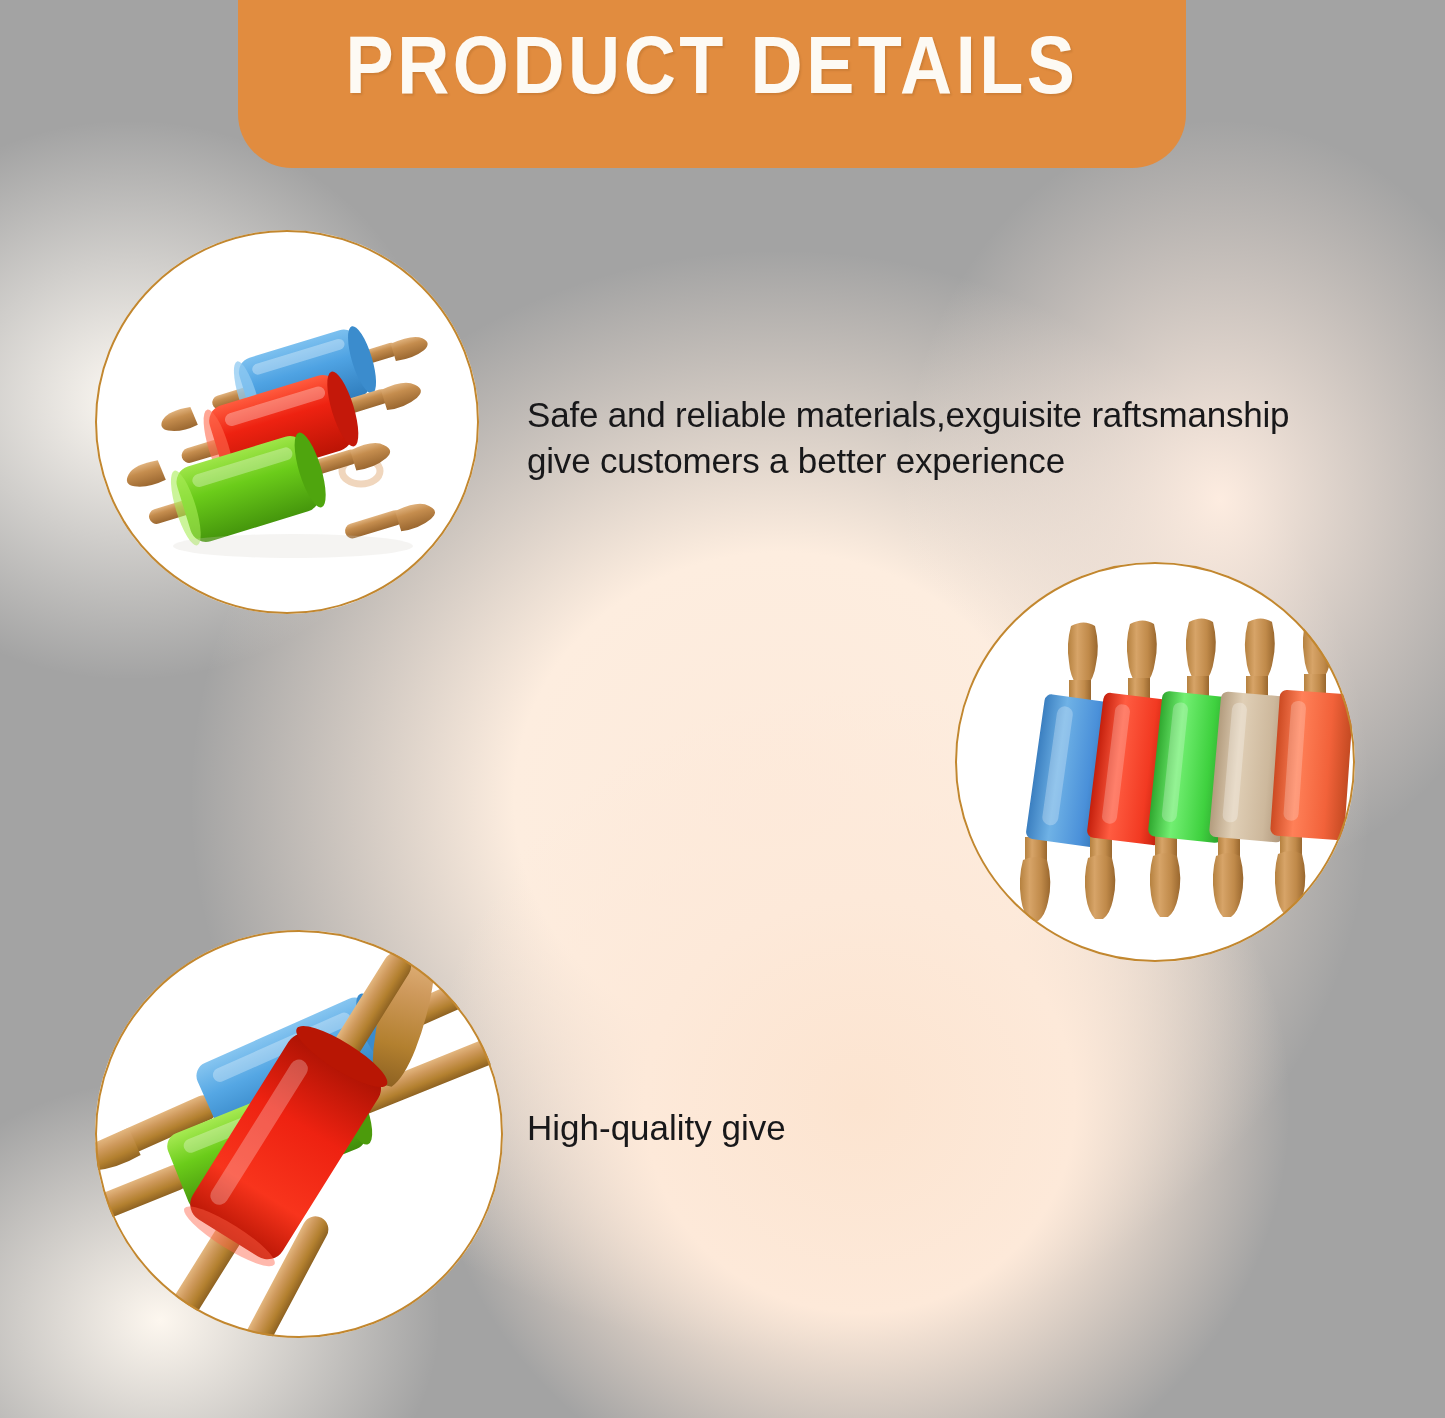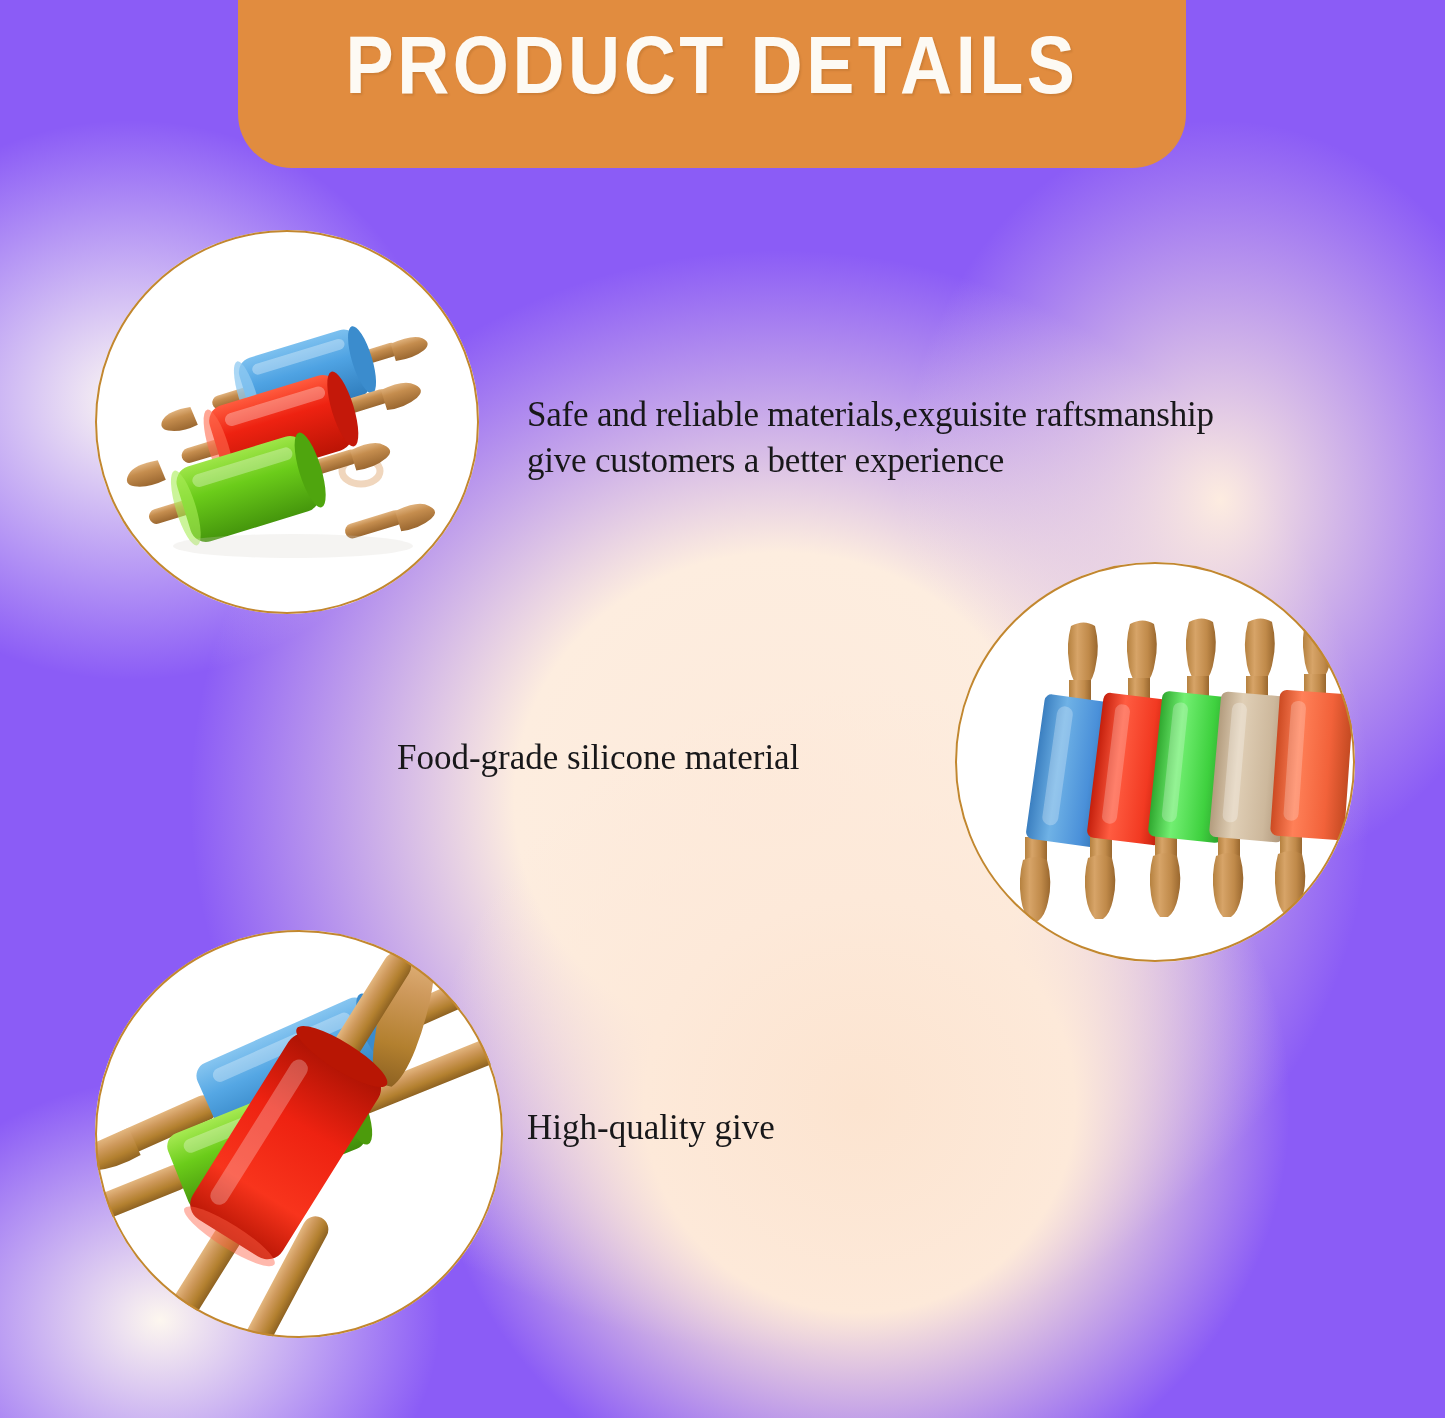--- a/index.html
+++ b/index.html
@@ -12,21 +12,21 @@
     font-family: "Liberation Sans", sans-serif;
     overflow: hidden;
     position: relative;
     background: #fdf7ef;
   }
 
   
   #page {
     position: absolute;
     inset: 0;
-    background: #8b5cf6;
+    background: #a3a3a3;
     overflow: hidden;
     padding-left: 19px;
   }
   .wash {
     position: absolute;
     border-radius: 50%;
     pointer-events: none;
   }
   .wash-center {
     left: 190px;
@@ -107,21 +107,21 @@
   .photo-circle svg { display: block; }
 
   #photo-circle-1 { left: 93px;  top: 228px;  width: 388px; height: 388px; }
   #photo-circle-2 { left: 953px; top: 560px;  width: 404px; height: 404px; }
   #photo-circle-3 { left: 93px;  top: 928px;  width: 412px; height: 412px; }
 
   
   .caption {
     position: absolute;
     color: #18181a;
-    font-family: Liberation Serif, serif;
+    font-family: Liberation Sans, sans-serif;
     font-weight: normal;
     line-height: 1.30;
     white-space: pre-line;
   }
   #caption-1 {
     left: 527px;
     top: 392px;
     width: 910px;
     font-size: 35px;
     letter-spacing: -0.2px;
@@ -406,17 +406,16 @@
         </g>
       </g>
 
       <circle cx="206" cy="206" r="203" fill="none" stroke="#c2872f" stroke-width="2"></circle>
     </svg>
   </div>
 
   <div class="caption" id="caption-1">Safe and reliable materials,exguisite raftsmanship
 give customers a better experience</div>
 
-  <div class="caption" id="caption-2">Food-grade silicone material</div>
 
   <div class="caption" id="caption-3">High-quality give</div>
 
 </div>
 
 </body></html>

